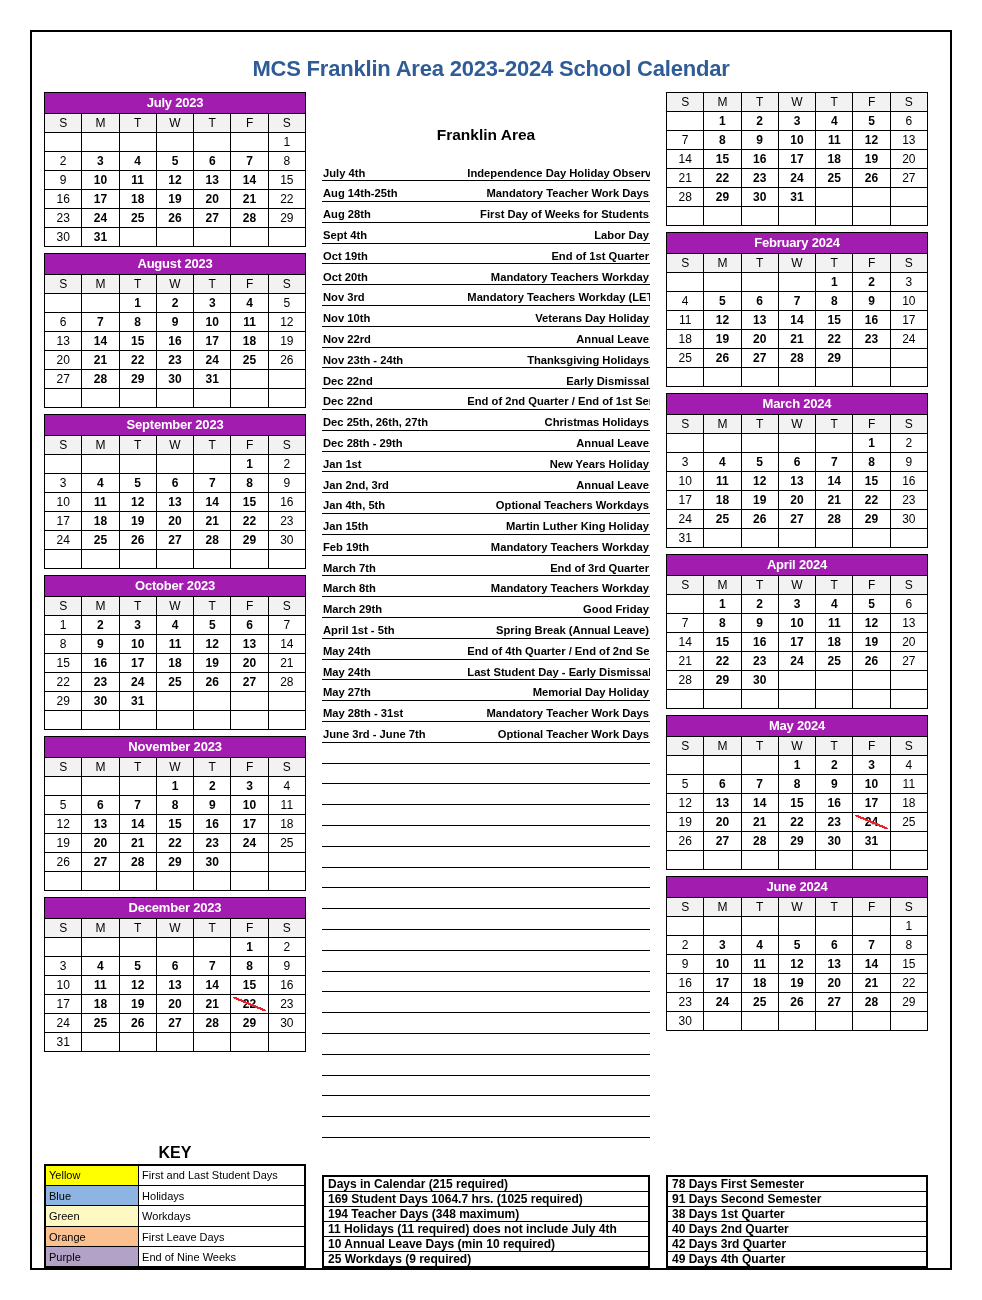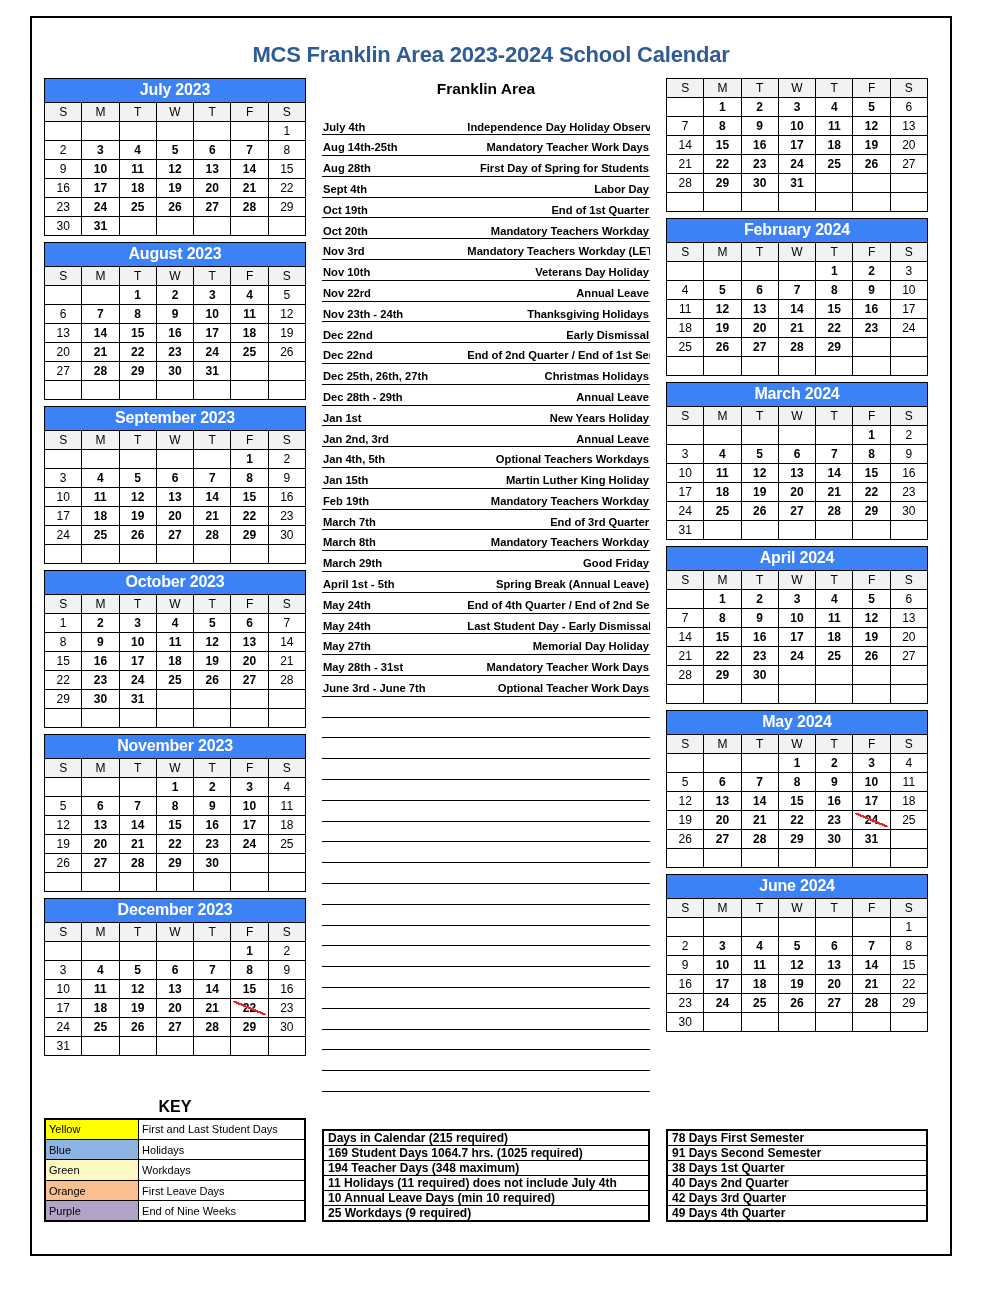--- a/index.html
+++ b/index.html
@@ -6,21 +6,21 @@
   html, body { margin:0; padding:0; }
   body {
     width: 982px; height: 1300px;
     background: #ffffff;
     font-family: "Liberation Sans", sans-serif;
     color: #000;
   }
   #page {
     position: relative;
     width: 982px; height: 1300px;
-    padding: 16px 30px;
+    padding: 30px 30px;
   }
   #frame {
     width: 922px; height: 1240px;
     border: 2.5px solid #000;
     padding: 10px 12px 8px 12px;
     position: relative;
   }
 
   
   .title {
@@ -28,36 +28,36 @@
     color: #2f5c96;
     font-size: 22px;
     font-weight: bold;
     letter-spacing: -0.2px;
     margin: 14px 0 10px 0;
   }
 
   
   .cols { display: flex; gap: 0; align-items: flex-start; }
   .col-left  { width: 262px; }
-  .col-mid   { width: 360px; padding: 0 16px; }
+  .col-mid   { width: 360px; padding: 0 16px; margin-top: 32px; }
   .col-right { width: 262px; }
 
   
   table.month {
     width: 100%;
     border-collapse: collapse;
     border: 1.6px solid #000;
     table-layout: fixed;
     margin-bottom: 6px;
   }
   table.month .mhead td {
-    background: #3b82f6;
+    background: #a21caf;
     color: #ffffff;
     font-weight: bold;
-    font-size: 16px;
+    font-size: 13px;
     text-align: center;
     padding: 2px 0 3px 0;
     border: 1.2px solid #000;
     letter-spacing: -0.2px;
   }
   table.month .dow td {
     background: #f2f2f2;
     text-align: center;
     font-size: 12px;
     padding: 2px 0;
@@ -602,21 +602,21 @@
               <tr>
                 <td class="ev-date">July 4th</td>
                 <td class="ev-desc">Independence Day Holiday Observed</td>
               </tr>
               <tr>
                 <td class="ev-date">Aug 14th-25th</td>
                 <td class="ev-desc">Mandatory Teacher Work Days</td>
               </tr>
               <tr>
                 <td class="ev-date">Aug 28th</td>
-                <td class="ev-desc">First Day of Spring for Students</td>
+                <td class="ev-desc">First Day of Weeks for Students</td>
               </tr>
               <tr>
                 <td class="ev-date">Sept 4th</td>
                 <td class="ev-desc">Labor Day</td>
               </tr>
               <tr>
                 <td class="ev-date">Oct 19th</td>
                 <td class="ev-desc">End of 1st Quarter</td>
               </tr>
               <tr>

